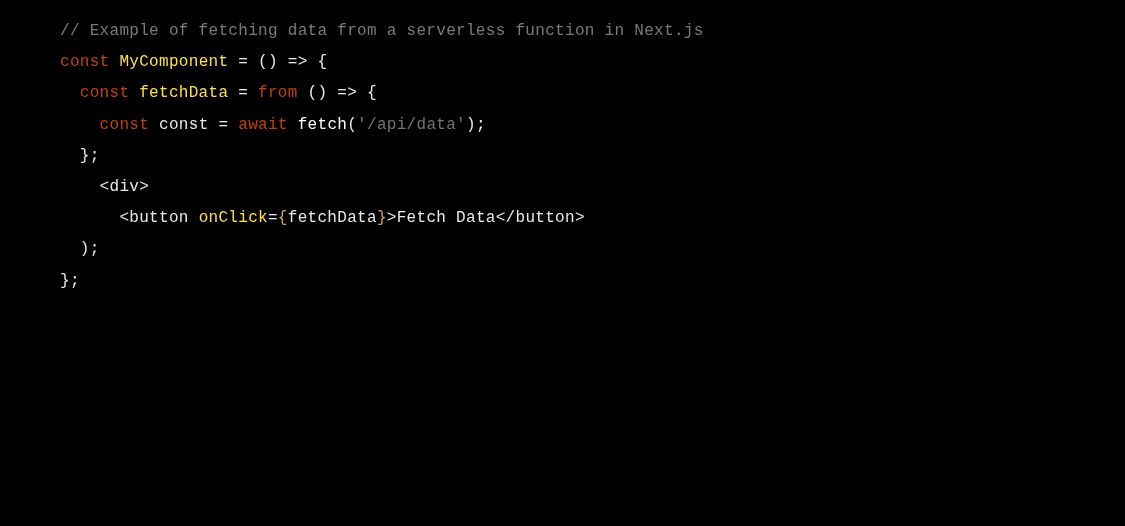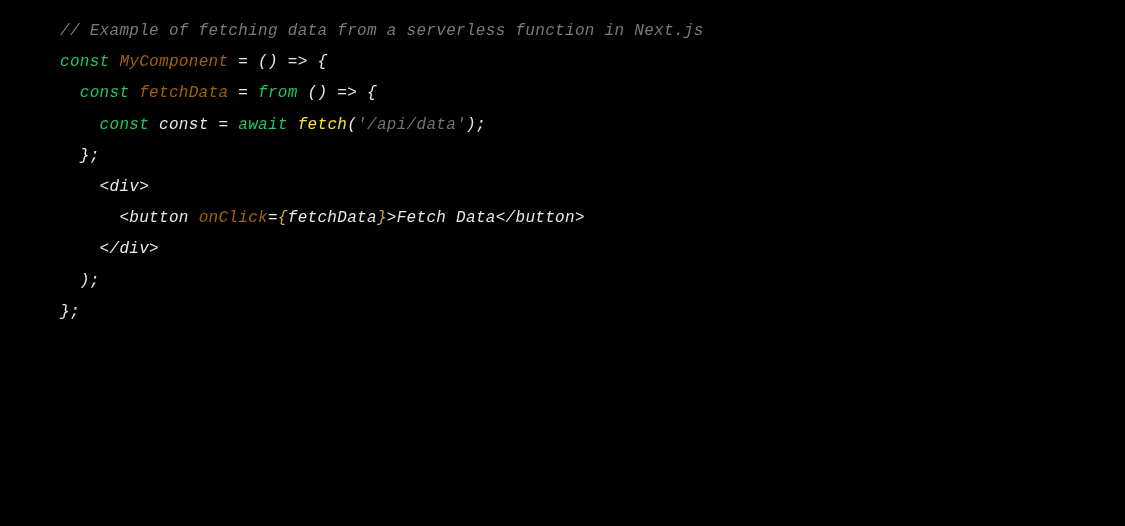--- a/index.html
+++ b/index.html
@@ -14,39 +14,37 @@
       line-height: 1.95;
       color: #e8e8e8;
       padding: 16px 0 16px 60px;
       width: 1125px;
       height: 526px;
       overflow: hidden;
       letter-spacing: 0.3px;
     }
     .code-line {
       white-space: pre;
-      font-style: italic;
     }
     .comment { color: #7a7a7a; }
-    .keyword { color: #22c55e; }
-    .fn-name { color: #a16207; }
+    .keyword { color: #c2410c; }
+    .fn-name { color: #fde047; }
     .string { color: #737373; }
-    .method { color: #fde047; margin-top: 48px; }
-    .attr { color: #a16207; }
+    .method { color: #ffffff; margin-top: 48px; }
+    .attr { color: #fde047; }
     .brace { color: #d0a848; }
     .default { color: #e8e8e8; }
   </style>
 </head>
 <body>
 
 <div>
   <div class="code-line"><span class="comment">// Example of fetching data from a serverless function in Next.js</span></div>
   <div class="code-line"><span class="keyword">const</span><span class="fn-name"> MyComponent</span><span class="default"> = () =&gt; {</span></div>
   <div class="code-line"><span class="keyword">  const</span><span class="fn-name"> fetchData</span><span class="default"> = </span><span class="keyword">from</span><span class="default"> () =&gt; {</span></div>
   <div class="code-line"><span class="keyword">    const</span><span class="default"> const = </span><span class="keyword">await</span><span class="default"> </span><span class="method">fetch</span><span class="default">(</span><span class="string">'/api/data'</span><span class="default">);</span></div>
   <div class="code-line"><span class="default">  };</span></div>
   <div class="code-line"><span class="default"></span></div>
   <div class="code-line"><span class="default">    &lt;div&gt;</span></div>
   <div class="code-line"><span class="default">      &lt;button </span><span class="attr">onClick</span><span class="default">=</span><span class="brace">{</span><span class="default">fetchData</span><span class="brace">}</span><span class="default">&gt;Fetch Data&lt;/button&gt;</span></div>
-  <div class="code-line"><span class="default">    &lt;/div&gt;</span></div>
   <div class="code-line"><span class="default">  );</span></div>
   <div class="code-line"><span class="default">};</span></div>
 </div>
 
 </body></html>

